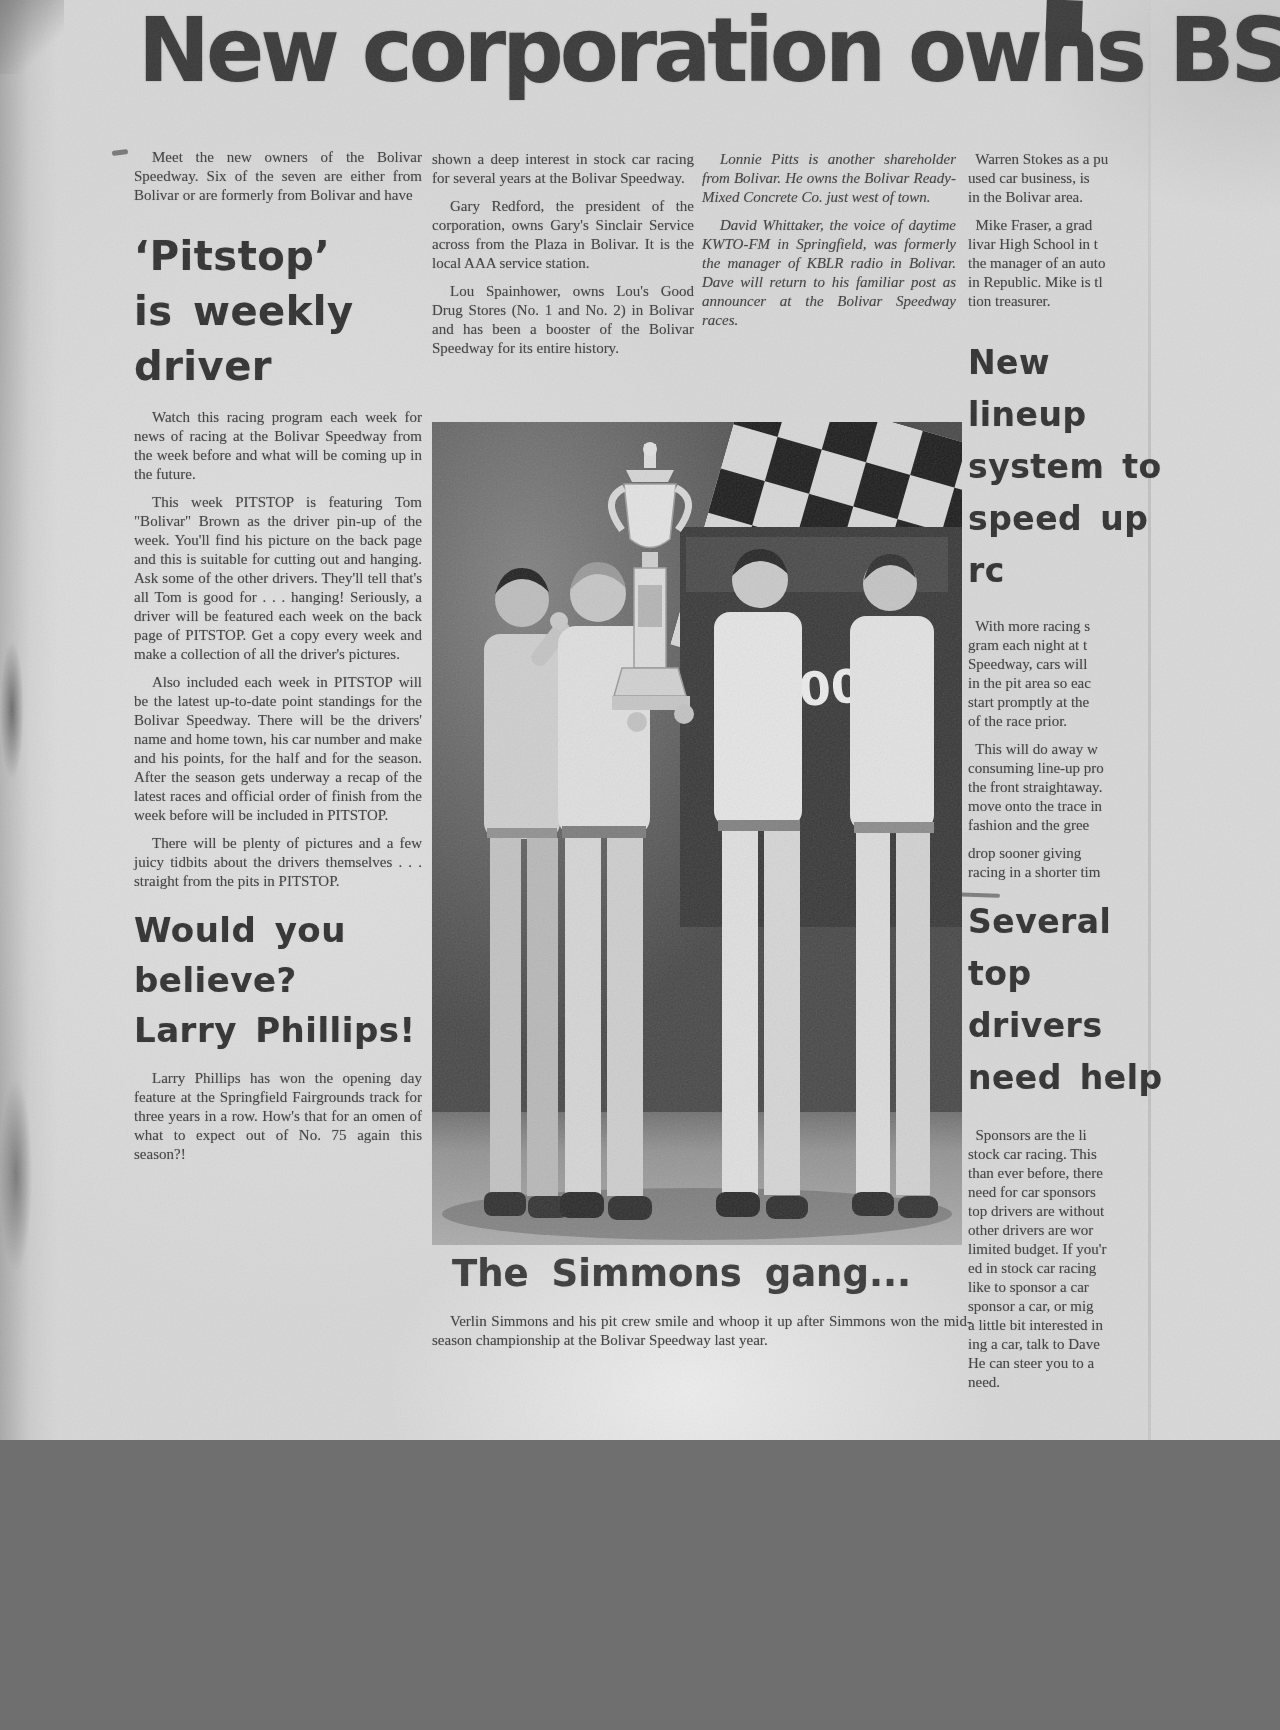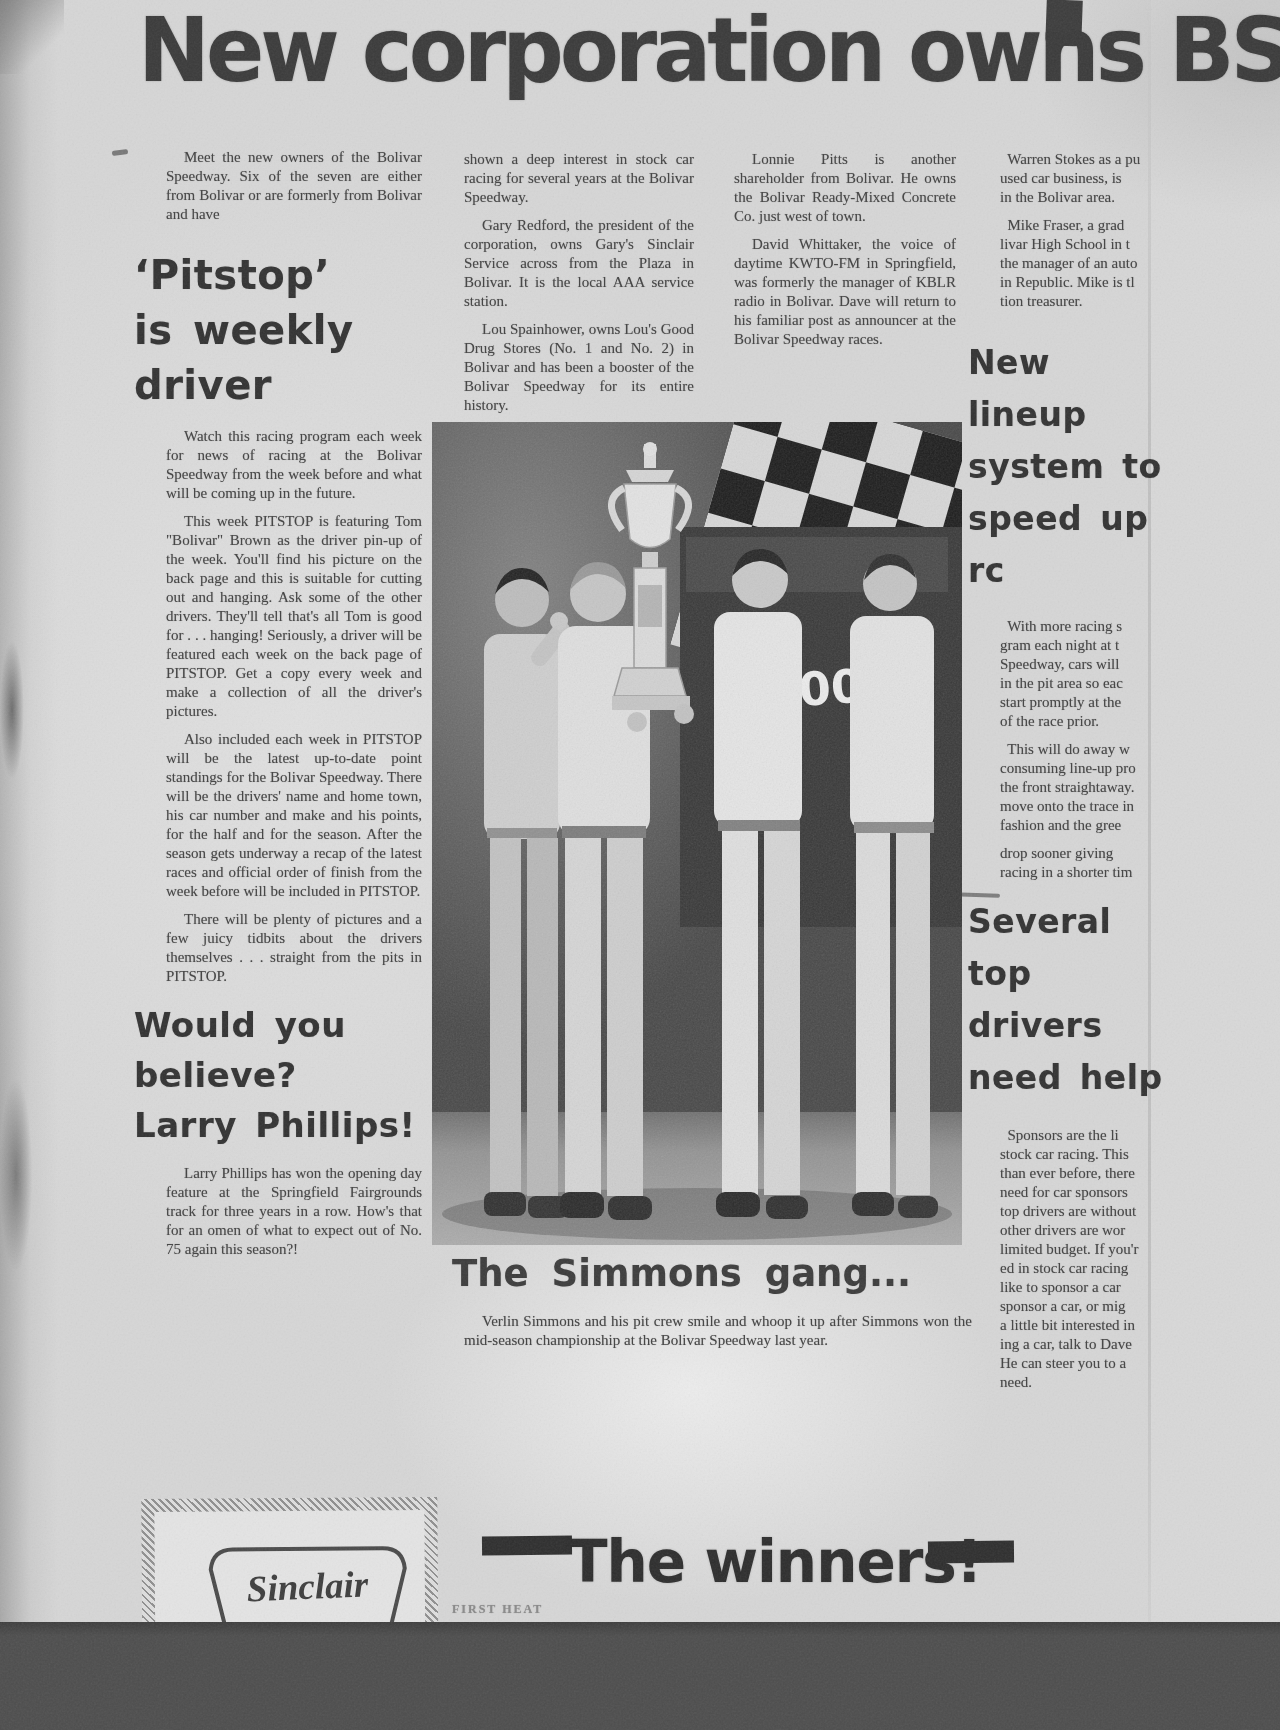--- a/index.html
+++ b/index.html
@@ -1,36 +1,35 @@
 <!DOCTYPE html>
 <html><head>
 <meta charset="utf-8">
 <style>
   * { margin:0; padding:0; box-sizing:border-box; }
   html,body { width:1280px; height:1730px; background:#6f6f6f; }
   .page {
-    position:relative; width:1280px; height:1730px; overflow:hidden;
+    position:relative; width:1280px; height:1440px; overflow:hidden;
     font-family:"Liberation Serif", serif; color:#3f3f3f;
     background:
       radial-gradient(420px 300px at 690px 1390px, rgba(240,240,240,.85), rgba(240,240,240,0) 72%),
       radial-gradient(600px 800px at 300px 720px, rgba(232,232,232,.55), rgba(232,232,232,0) 75%),
       radial-gradient(300px 220px at 1260px 60px, rgba(150,150,150,.35), rgba(150,150,150,0) 75%),
       linear-gradient(90deg, #a8a8a8 0px, #cccccc 30px, #d6d6d6 58px, #d6d6d6 100%);
   }
   .headline {
     position:absolute; left:138px; top:0px; white-space:nowrap;
     font-family:"DejaVu Sans", sans-serif; font-weight:bold;
     font-size:86px; letter-spacing:-4px; color:#3a3a3a; transform:scaleY(1.04);
     text-shadow:0 0 2px rgba(58,58,58,.35);
   }
   .col { position:absolute; }
   .body {
     font-size:15px; line-height:19px; text-align:justify; color:#424242;
     text-shadow:0 0 1px rgba(70,70,70,.4);
-    margin-left:32px;
   }
   .body + .body { margin-top:9px; }
   .ind { text-indent:18px; }
   .hd {
     font-family:"DejaVu Sans", sans-serif; font-weight:bold; color:#323232;
     white-space:pre-line; word-spacing:6px; letter-spacing:0.5px;
     text-shadow:0 0 1px rgba(50,50,50,.3);
   }
   .hd40 { font-size:40px; line-height:55px; margin-top:24px; }
   .hd34 { font-size:34px; line-height:50px; }
@@ -119,21 +118,21 @@
 Larry Phillips!</div>
     <p class="body ind mt14">Larry Phillips has won the opening day feature at the Springfield Fairgrounds track for three years in a row. How's that for an omen of what to expect out of No. 75 again this season?!</p>
   </div>
 
   <div class="col" id="col2" style="left:432px; top:150px; width:262px;">
     <p class="body">shown a deep interest in stock car racing for several years at the Bolivar Speedway.</p>
     <p class="body ind">Gary Redford, the president of the corporation, owns Gary's Sinclair Service across from the Plaza in Bolivar. It is the local AAA service station.</p>
     <p class="body ind">Lou Spainhower, owns Lou's Good Drug Stores (No. 1 and No. 2) in Bolivar and has been a booster of the Bolivar Speedway for its entire history.</p>
   </div>
 
-  <div class="col" id="col3" style="left:702px; top:150px; width:254px;">
+  <div class="col" id="col3" style="left:702px; top:150px; width:254px;font-style:italic;">
     <p class="body ind">Lonnie Pitts is another shareholder from Bolivar. He owns the Bolivar Ready-Mixed Concrete Co. just west of town.</p>
     <p class="body ind">David Whittaker, the voice of daytime KWTO-FM in Springfield, was formerly the manager of KBLR radio in Bolivar. Dave will return to his familiar post as announcer at the Bolivar Speedway races.</p>
   </div>
 
   <div class="col" id="col4" style="left:968px; top:150px; width:212px; height:1480px;">
     <p class="body">  Warren Stokes as a pu
 used car business, is
 in the Bolivar area.</p>
     <p class="body">  Mike Fraser, a grad
 livar High School in t

